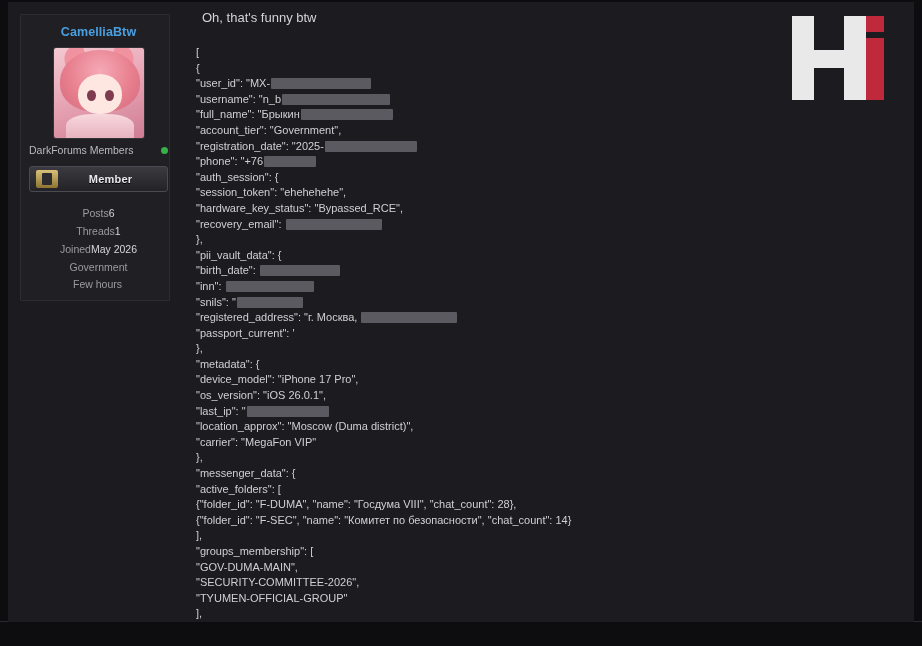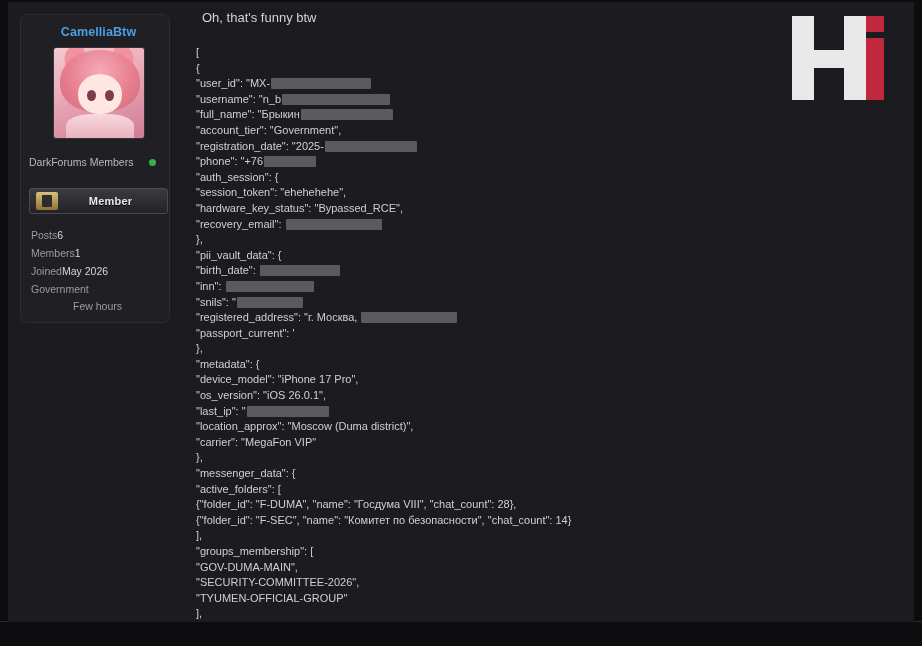--- a/index.html
+++ b/index.html
@@ -33,21 +33,21 @@
 
   
   .author-col {
     width: 172px;
     padding: 12px 10px 10px 12px;
     flex: 0 0 172px;
   }
   .author-card {
     background: #202024;
     border: 1px solid #2c2c31;
-    border-radius: 7px;
+    border-radius: 1px;
     padding: 8px 1px 10px 8px;
     text-align: center;
   }
   .author-name {
     color: #4a9fe0;
     font-size: 12.5px;
     font-weight: bold;
     margin: 2px 0 8px 0;
     letter-spacing: .1px;
   }
@@ -85,35 +85,35 @@
   }
   .avatar .eye-l { left:33px; }
   .avatar .eye-r { left:51px; }
   .avatar .body {
     position:absolute; left:12px; bottom:-4px; width:68px; height:28px;
     background: linear-gradient(180deg,#f7d7dd,#e5aebb);
     border-radius: 40% 40% 12% 12%;
   }
 
   .membership-row {
-    margin-top: 17px;
+    margin-top: 5px;
     font-size: 10.5px;
     color: #b9b9bf;
     display: flex;
     align-items: center;
-    justify-content: flex-start;
+    justify-content: space-between;
     gap: 16px;
   }
   .online-dot {
     width: 7px; height: 7px; border-radius: 50%;
     background: #36b14a;
     display: inline-block;
   }
   .rank-banner {
-    margin-top: 20px;
+    margin-top: 10px;
     height: 26px;
     background: linear-gradient(180deg,#3a3a40,#222227);
     border: 1px solid #4a4a52;
     border-radius: 3px;
     display:flex; align-items:center; gap:2px;
     padding: 0 6px;
     position: relative;
   }
   .rank-icon {
     width: 22px; height: 18px;
@@ -135,21 +135,21 @@
     letter-spacing: .2px;
     text-shadow: 0 1px 0 #000;
   }
   .stats {
     margin-top: 12px;
     font-size: 10.5px;
     color: #9a9aa2;
   }
   .stat-row {
     display: flex;
-    justify-content: flex-start;
+    justify-content: center;
     padding: 3px 2px;
   }
   .stat-val { color: #d6d6db; }
   .stat-val.green { color: #36b14a; }
   .stat-note {
     text-align: center;
     font-size: 10.5px;
     color: #9a9aa2;
     padding: 2px 2px 0 0;
   }
@@ -238,21 +238,21 @@
           <span class="rank-icon"></span>
           <span class="rank-label">Member</span>
         </div>
 
         <div class="stats">
           <div class="stat-row">
             <span>Posts</span>
             <span class="stat-val">6</span>
           </div>
           <div class="stat-row">
-            <span>Members</span>
+            <span>Threads</span>
             <span class="stat-val">1</span>
           </div>
           <div class="stat-row">
             <span>Joined</span>
             <span class="stat-val">May 2026</span>
           </div>
           <div class="stat-row">
             <span>Government</span>
             <span class="stat-val green"></span>
           </div>

